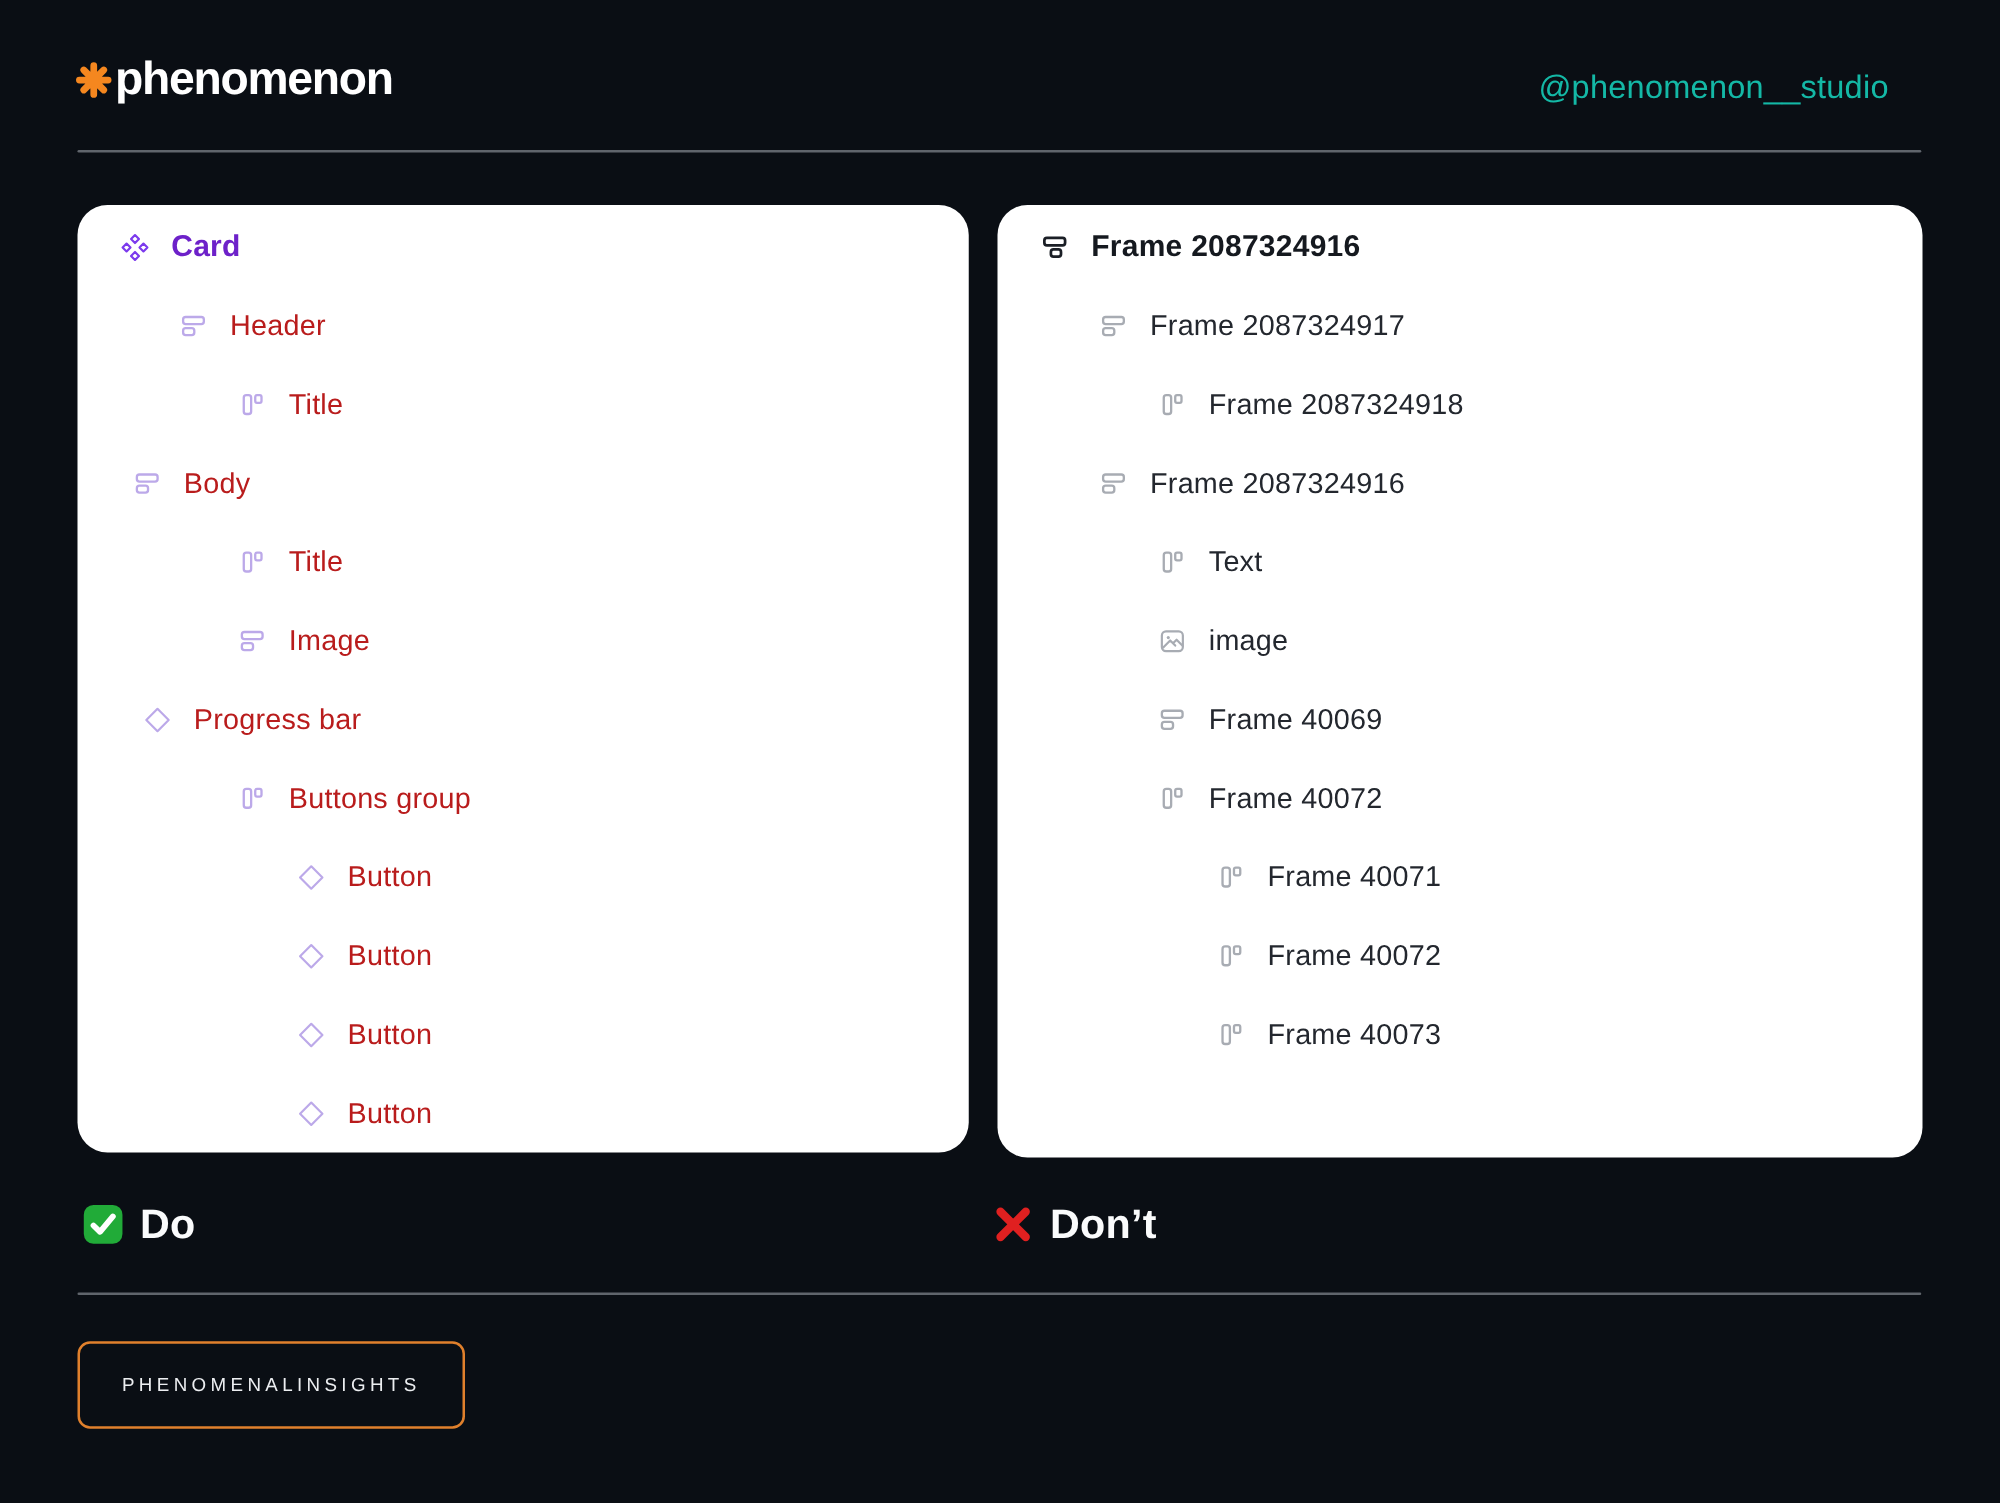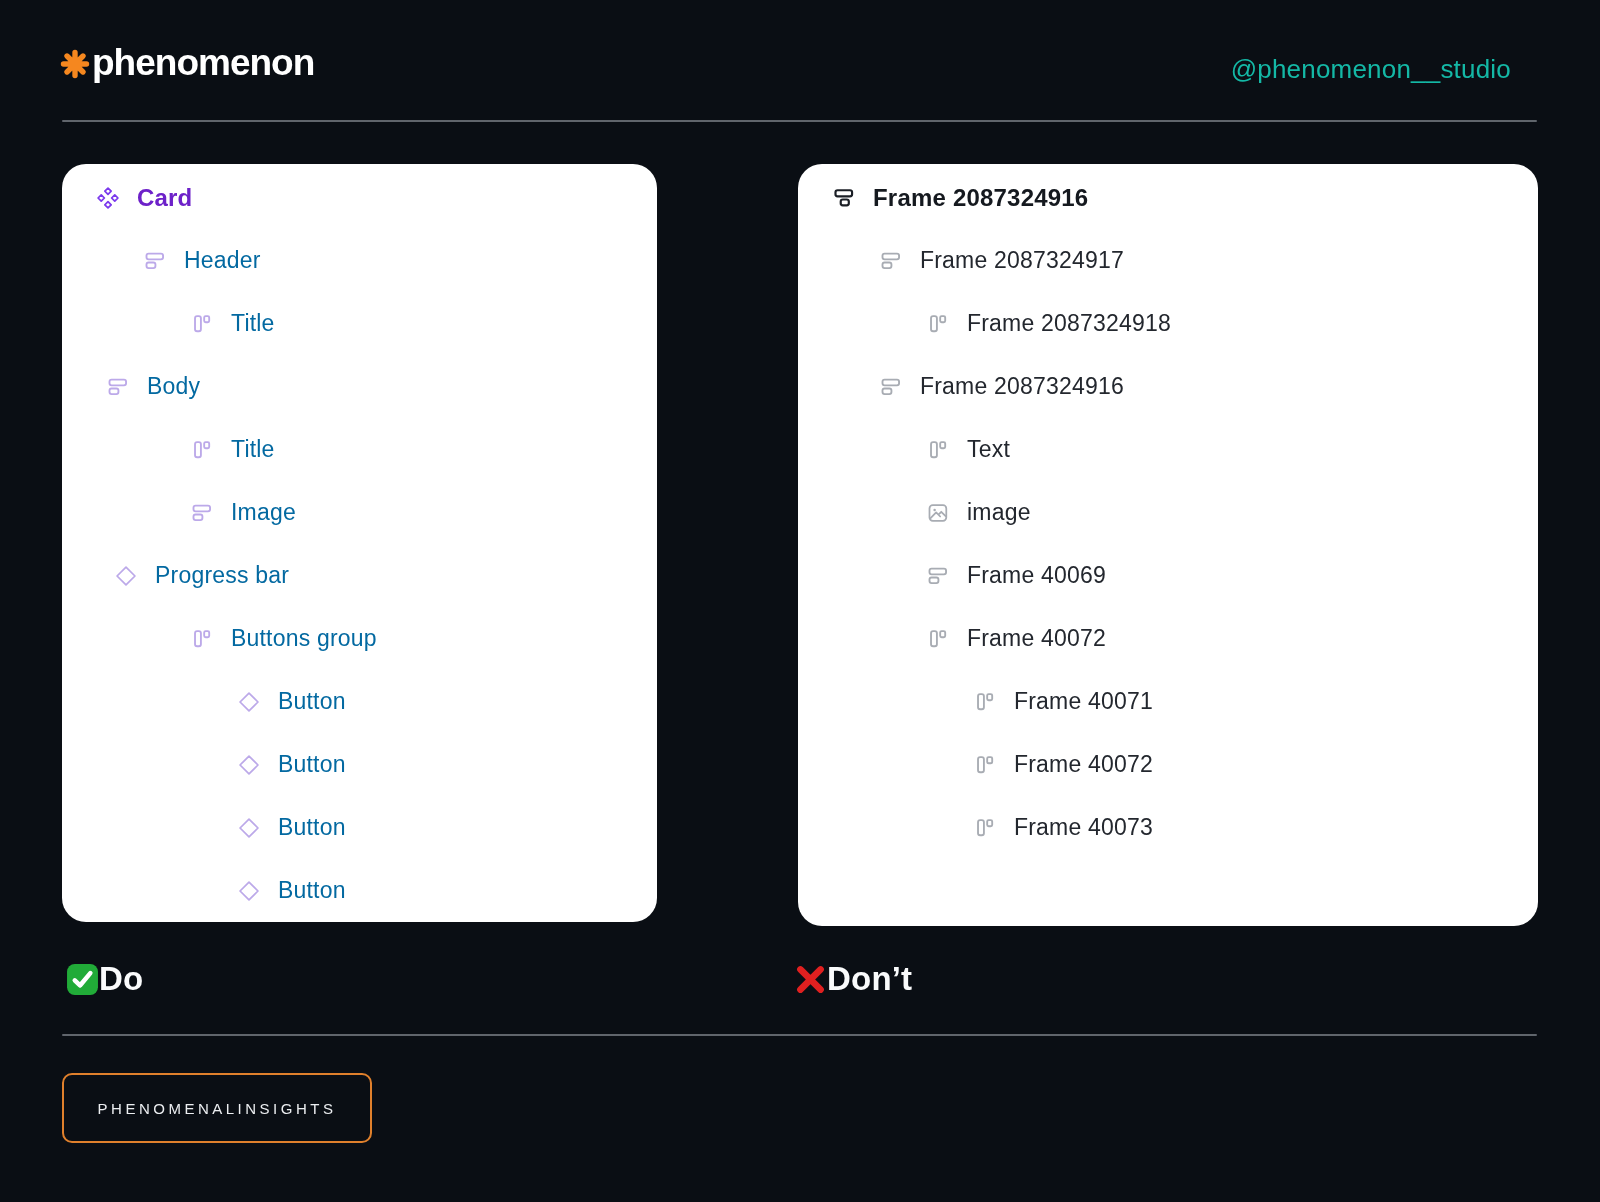--- a/index.html
+++ b/index.html
@@ -17,40 +17,40 @@
   .logo .mark{width:30px;height:30px;display:block;margin-top:3px;}
   .logo .word{color:#ffffff;font-size:37px;font-weight:700;letter-spacing:-1px;line-height:1;}
   .handle{position:absolute;top:54px;right:89px;color:#14b8a6;font-size:26px;letter-spacing:0.2px;}
 
   .rule{position:absolute;left:62px;width:1475px;height:2px;background:#60656C;border-radius:1px;}
   .rule.top{top:120px;}
   .rule.bottom{top:1034px;}
 
   
   .panel{position:absolute;top:164px;background:#FFFFFF;border-radius:24px;overflow:hidden;padding-top:2px;box-sizing:border-box;}
-  .panel.do{left:62px;width:595px;height:758px;}
+  .panel.do{left:62px;width:713px;height:758px;}
   .panel.dont{left:798px;width:740px;height:762px;}
 
   .row{height:63px;display:flex;align-items:center;}
   .row .icon{width:24px;height:24px;flex:0 0 24px;margin-right:17px;display:flex;align-items:center;justify-content:center;}
   .row .icon svg{width:24px;height:24px;display:block;}
   .row .label{font-size:23px;letter-spacing:0.2px;white-space:nowrap;}
 
   .panel.do .icon{color:#BCA9E9;}
-  .panel.do .label{color:#0369a1;}
+  .panel.do .label{color:#b91c1c;}
   .panel.do .row.bold .icon{color:#7C3AED;}
   .panel.do .row.bold .label{color:#6D21C9;font-weight:700;font-size:24px;}
 
   .panel.dont .icon{color:#A8ACB3;}
   .panel.dont .label{color:#23272E;}
   .panel.dont .row.bold .icon{color:#1B1F26;}
   .panel.dont .row.bold .label{color:#15191F;font-weight:700;font-size:24px;}
 
   
-  .caption{position:absolute;top:954px;height:50px;display:flex;align-items:center;gap:0;}
+  .caption{position:absolute;top:954px;height:50px;display:flex;align-items:center;gap:13px;}
   .caption.do{left:66px;}
   .caption.dont{left:794px;}
   .caption .glyph{width:33px;height:33px;display:block;}
   .caption .text{color:#FAFBFC;font-size:33px;font-weight:700;letter-spacing:0.2px;}
 
   
   .tag-pill{
     position:absolute;left:62px;top:1073px;width:306px;height:66px;
     border:2px solid #E0802C;border-radius:10px;background:transparent;
     display:flex;align-items:center;justify-content:center;

